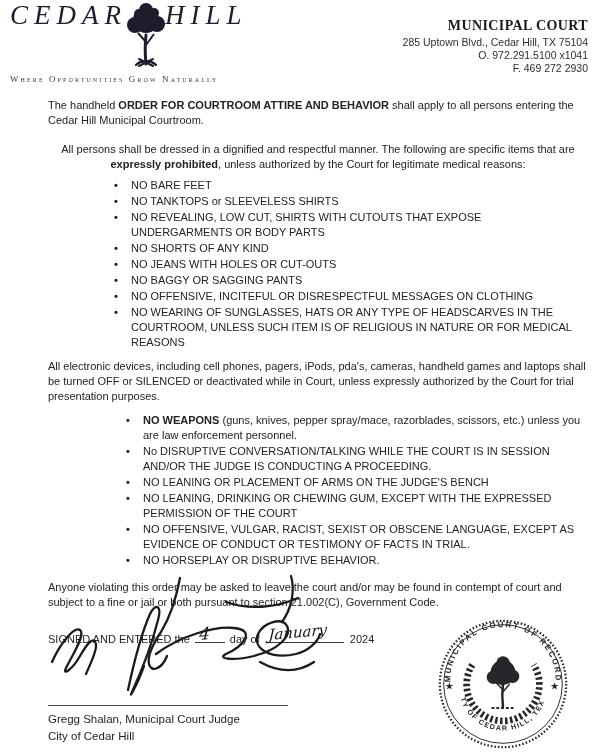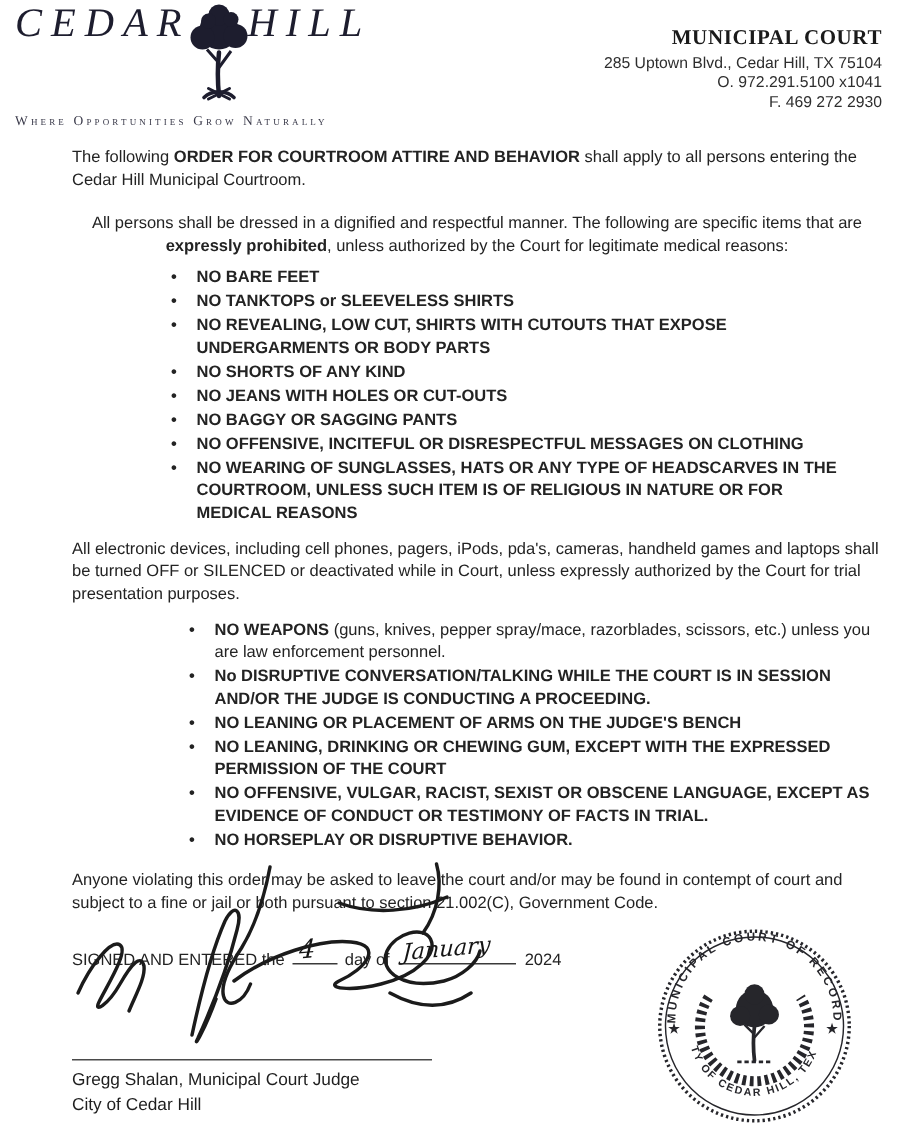--- a/index.html
+++ b/index.html
@@ -31,21 +31,21 @@
     font-family:"Liberation Serif",serif;font-weight:700;
     font-size:14px;letter-spacing:.4px;color:#1a1a1a;margin-bottom:2px;
   }
   .court-line{font-size:10.5px;color:#2e2e2e;line-height:13px;}
   
   .main{padding:14px 28px 0 48px;}
   .para{font-size:11px;line-height:15px;margin:0 0 14px 0;max-width:540px;}
   .para strong{font-weight:700;}
   ul.rules{list-style:none;margin:0 0 9px 0;padding:0 0 0 66px;max-width:460px;}
   ul.rules li{
-    position:relative;font-size:11px;font-weight:700;line-height:15px;
+    position:relative;font-size:11px;font-weight:400;line-height:15px;
     padding-left:17px;margin:0 0 1px 0;
   }
   ul.rules li::before{content:"\2022";position:absolute;left:0;top:0;font-weight:700;}
   ul.rules2{padding-left:78px;max-width:475px;}
   ul.rules li.mixed{font-weight:400;}
   ul.rules li.mixed strong{font-weight:700;}
   
   .signed-row{
     position:relative;font-size:11px;line-height:15px;margin:20px 0 0 0;
     white-space:nowrap;
@@ -105,21 +105,21 @@
     <div class="court-info">
       <div class="court-title">MUNICIPAL COURT</div>
       <div class="court-line">285 Uptown Blvd., Cedar Hill, TX 75104</div>
       <div class="court-line">O. 972.291.5100 x1041</div>
       <div class="court-line">F. 469 272 2930</div>
     </div>
   </div>
 
   <div class="main">
 
-    <p class="para"><span>The following </span><strong>ORDER FOR COURTROOM ATTIRE AND BEHAVIOR</strong><span> shall apply to all persons entering the Cedar Hill Municipal Courtroom.</span></p>
+    <p class="para"><span>The handheld </span><strong>ORDER FOR COURTROOM ATTIRE AND BEHAVIOR</strong><span> shall apply to all persons entering the Cedar Hill Municipal Courtroom.</span></p>
 
     <p class="para" style="margin-bottom:6px;text-align:center;"><span>All persons shall be dressed in a dignified and respectful manner. The following are specific items that are </span><strong>expressly prohibited</strong><span>, unless authorized by the Court for legitimate medical reasons:</span></p>
 
     <ul class="rules">
       <li>NO BARE FEET</li>
       <li>NO TANKTOPS or SLEEVELESS SHIRTS</li>
       <li>NO REVEALING, LOW CUT, SHIRTS WITH CUTOUTS THAT EXPOSE UNDERGARMENTS OR BODY PARTS</li>
       <li>NO SHORTS OF ANY KIND</li>
       <li>NO JEANS WITH HOLES OR CUT-OUTS</li>
       <li>NO BAGGY OR SAGGING PANTS</li>

